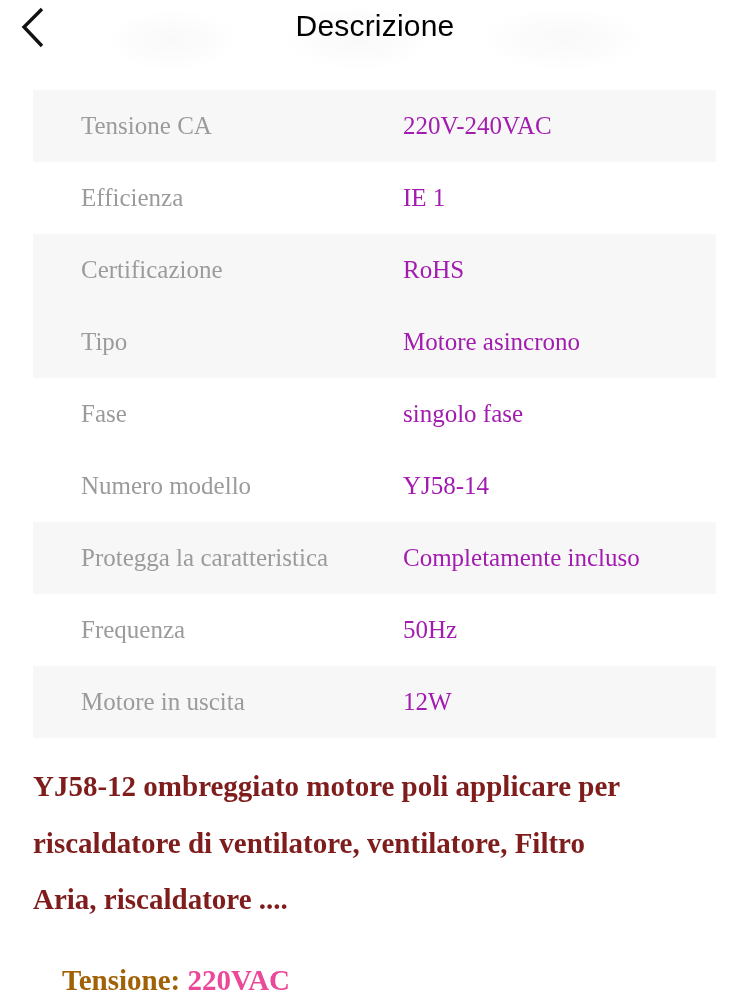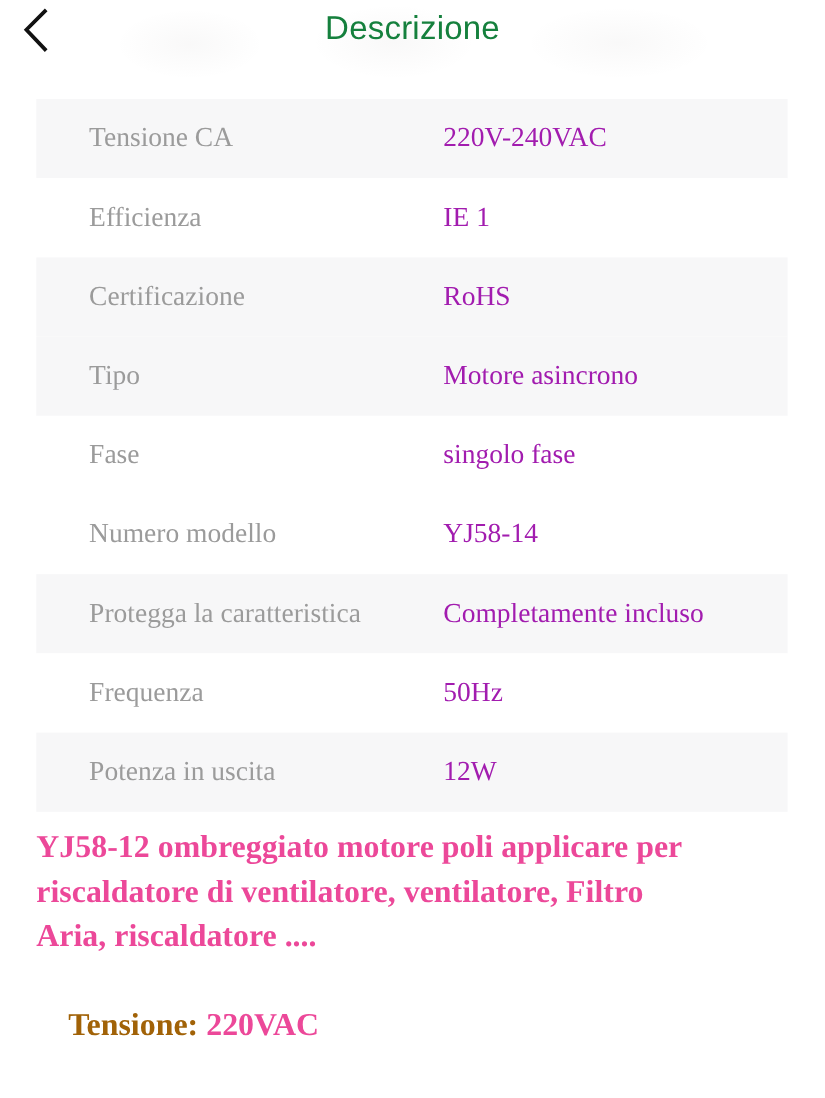--- a/index.html
+++ b/index.html
@@ -32,21 +32,21 @@
     padding-top: 5px; box-sizing: border-box;
     background: transparent; border: none; cursor: pointer;
   }
   .back-btn svg { display: block; }
   .page-title {
     position: absolute; left: 0; top: 9px;
     width: 750px;
     text-align: center;
     font-size: 30px;
     font-weight: 400;
-    color: #15803d;
+    color: #000000;
     letter-spacing: 0.2px;
   }
 
   
   .spec-table {
     position: absolute;
     top: 90px; left: 33px;
     width: 683px;
   }
   .spec-row {
@@ -69,21 +69,21 @@
   
   .description {
     position: absolute;
     top: 750px; left: 33px;
     width: 695px;
     font-family: "Liberation Serif", serif;
     font-weight: 700;
     font-size: 29px;
     line-height: 40.5px;
   }
-  .intro-line { color: #ec4899; white-space: pre-wrap; }
+  .intro-line { color: #7f1d1d; white-space: pre-wrap; margin-top: 16px; }
   .spec-line  { white-space: pre-wrap; }
   .spec-line .lbl { color: #a16207; }
   .spec-line .val { color: #ec4899; }
 </style>
 </head>
 <body>
 
 <div class="header">
   <div class="ghost g1"></div>
   <div class="ghost g2"></div>
@@ -125,21 +125,21 @@
   </div>
   <div class="spec-row alt">
     <span class="cell label">Protegga la caratteristica</span>
     <span class="cell value">Completamente incluso</span>
   </div>
   <div class="spec-row">
     <span class="cell label">Frequenza</span>
     <span class="cell value">50Hz</span>
   </div>
   <div class="spec-row alt">
-    <span class="cell label">Potenza in uscita</span>
+    <span class="cell label">Motore in uscita</span>
     <span class="cell value">12W</span>
   </div>
 </div>
 
 <div class="description">
   <div class="intro-line">YJ58-12 ombreggiato motore poli applicare per</div>
   <div class="intro-line">riscaldatore di ventilatore, ventilatore, Filtro</div>
   <div class="intro-line">Aria, riscaldatore ....</div>
   <div class="spec-line">
     <span class="lbl">Tensione: </span><span class="val">220VAC</span>

